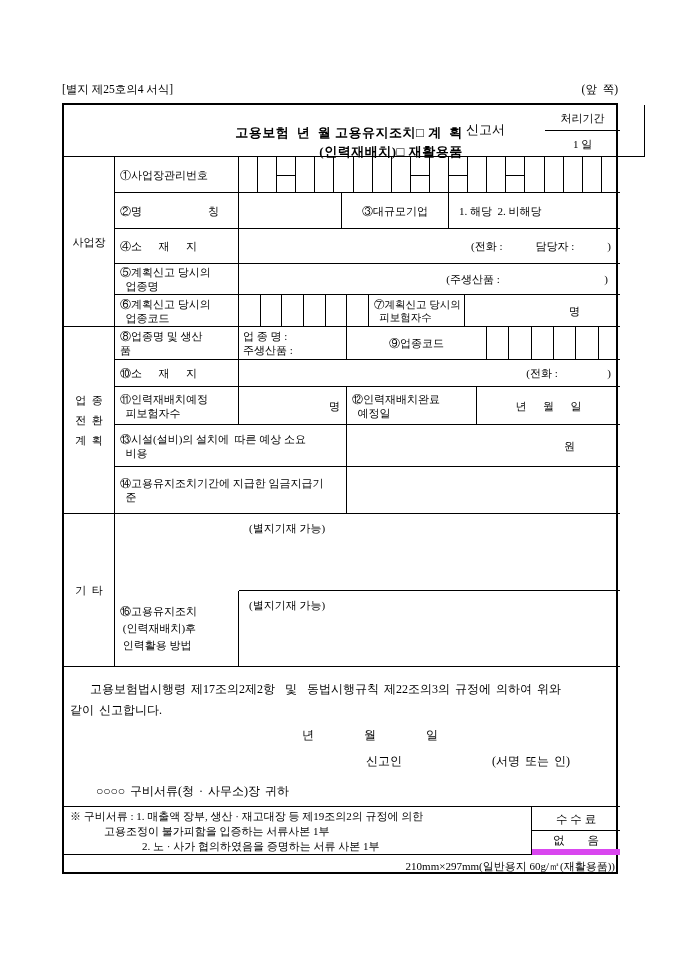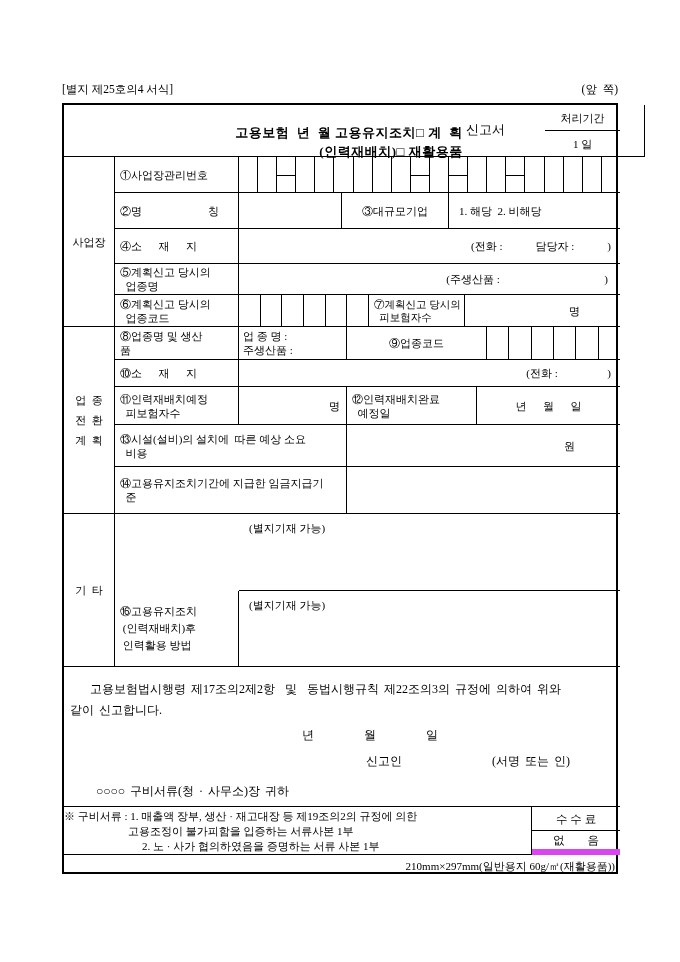--- a/index.html
+++ b/index.html
@@ -148,22 +148,22 @@
     <div class="cell b-b" style="left:0;top:562px;width:556px;height:140px;">
       <div class="abs decl-text" style="left:6px;top:12px;width:544px;">    고용보험법시행령 제17조의2제2항  및  동법시행규칙 제22조의3의 규정에 의하여 위와
 같이 신고합니다.</div>
       <div class="abs decl-text pre" style="left:238px;top:58px;">년          월          일</div>
       <div class="abs decl-text" style="left:302px;top:84px;">신고인</div>
       <div class="abs decl-text" style="left:428px;top:84px;">(서명 또는 인)</div>
       <div class="abs decl-text" style="left:32px;top:114px;">○○○○ 구비서류(청 · 사무소)장 귀하</div>
     </div>
 
     <div class="cell b-r b-b" style="left:0;top:702px;width:468px;height:48px;padding-top:2px;line-height:15px;">
-      <div style="padding-left:0;">※ 구비서류 : 1. 매출액 장부, 생산 · 재고대장 등 제19조의2의 규정에 의한</div>
-      <div style="padding-left:40px;margin-left:24px;">고용조정이 불가피함을 입증하는 서류사본 1부</div>
+      <div style="padding-left:6px;">※ 구비서류 : 1. 매출액 장부, 생산 · 재고대장 등 제19조의2의 규정에 의한</div>
+      <div style="padding-left:40px;">고용조정이 불가피함을 입증하는 서류사본 1부</div>
       <div style="padding-left:78px;">2. 노 · 사가 협의하였음을 증명하는 서류 사본 1부</div>
     </div>
     <div class="cell b-b ctr" style="left:468px;top:702px;width:88px;height:24px;font-size:11.5px;">수 수 료</div>
     <div class="cell ctr" style="left:468px;top:726px;width:88px;height:24px;font-size:11.5px;border-bottom:6px solid #d946ef;">없        음</div>
 
     <div class="cell val-r" style="left:0;top:750px;width:556px;height:21px;padding-right:5px;">210mm×297mm(일반용지 60g/㎡(재활용품))</div>
 
   </div>
 </div>
 

